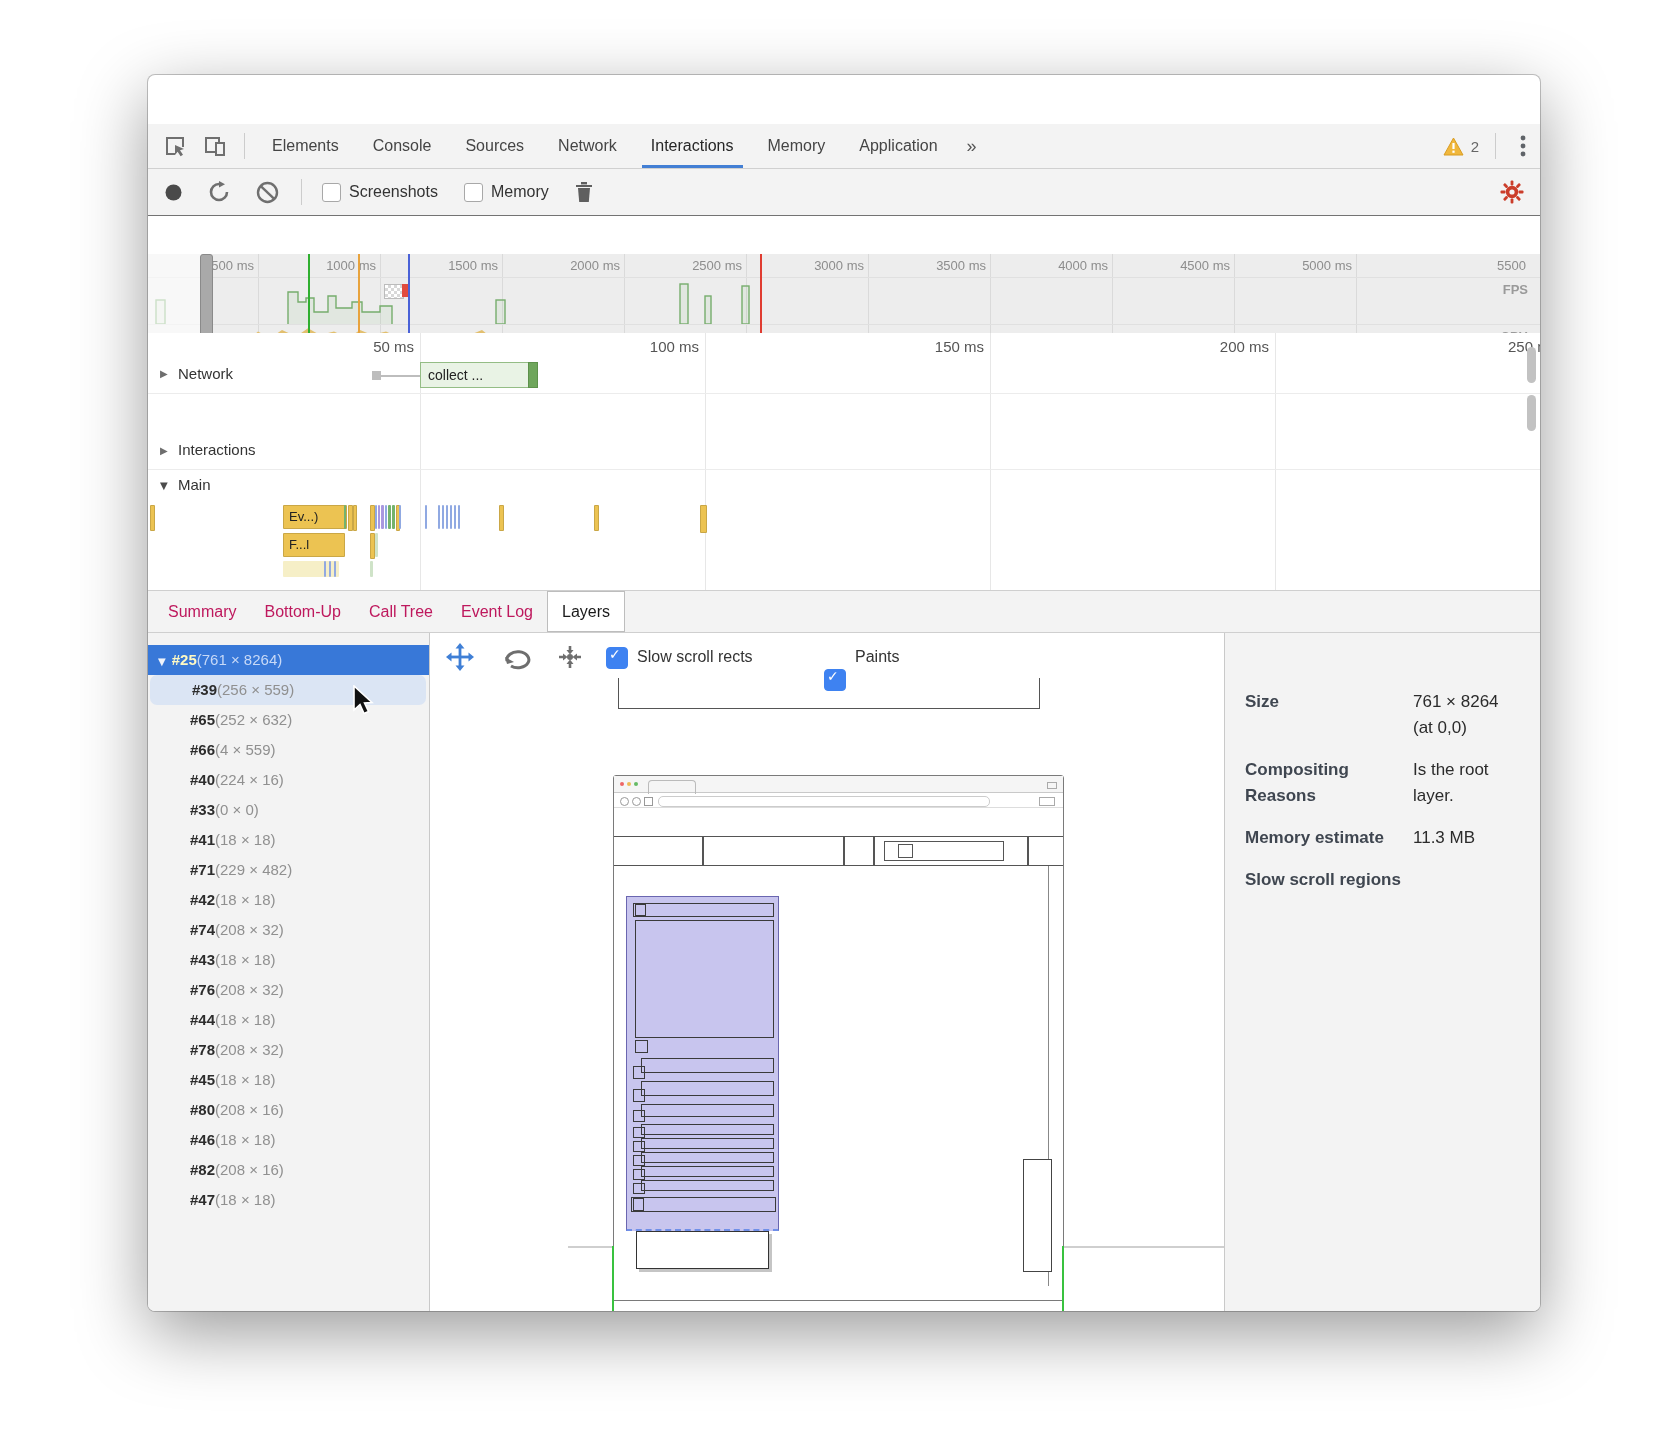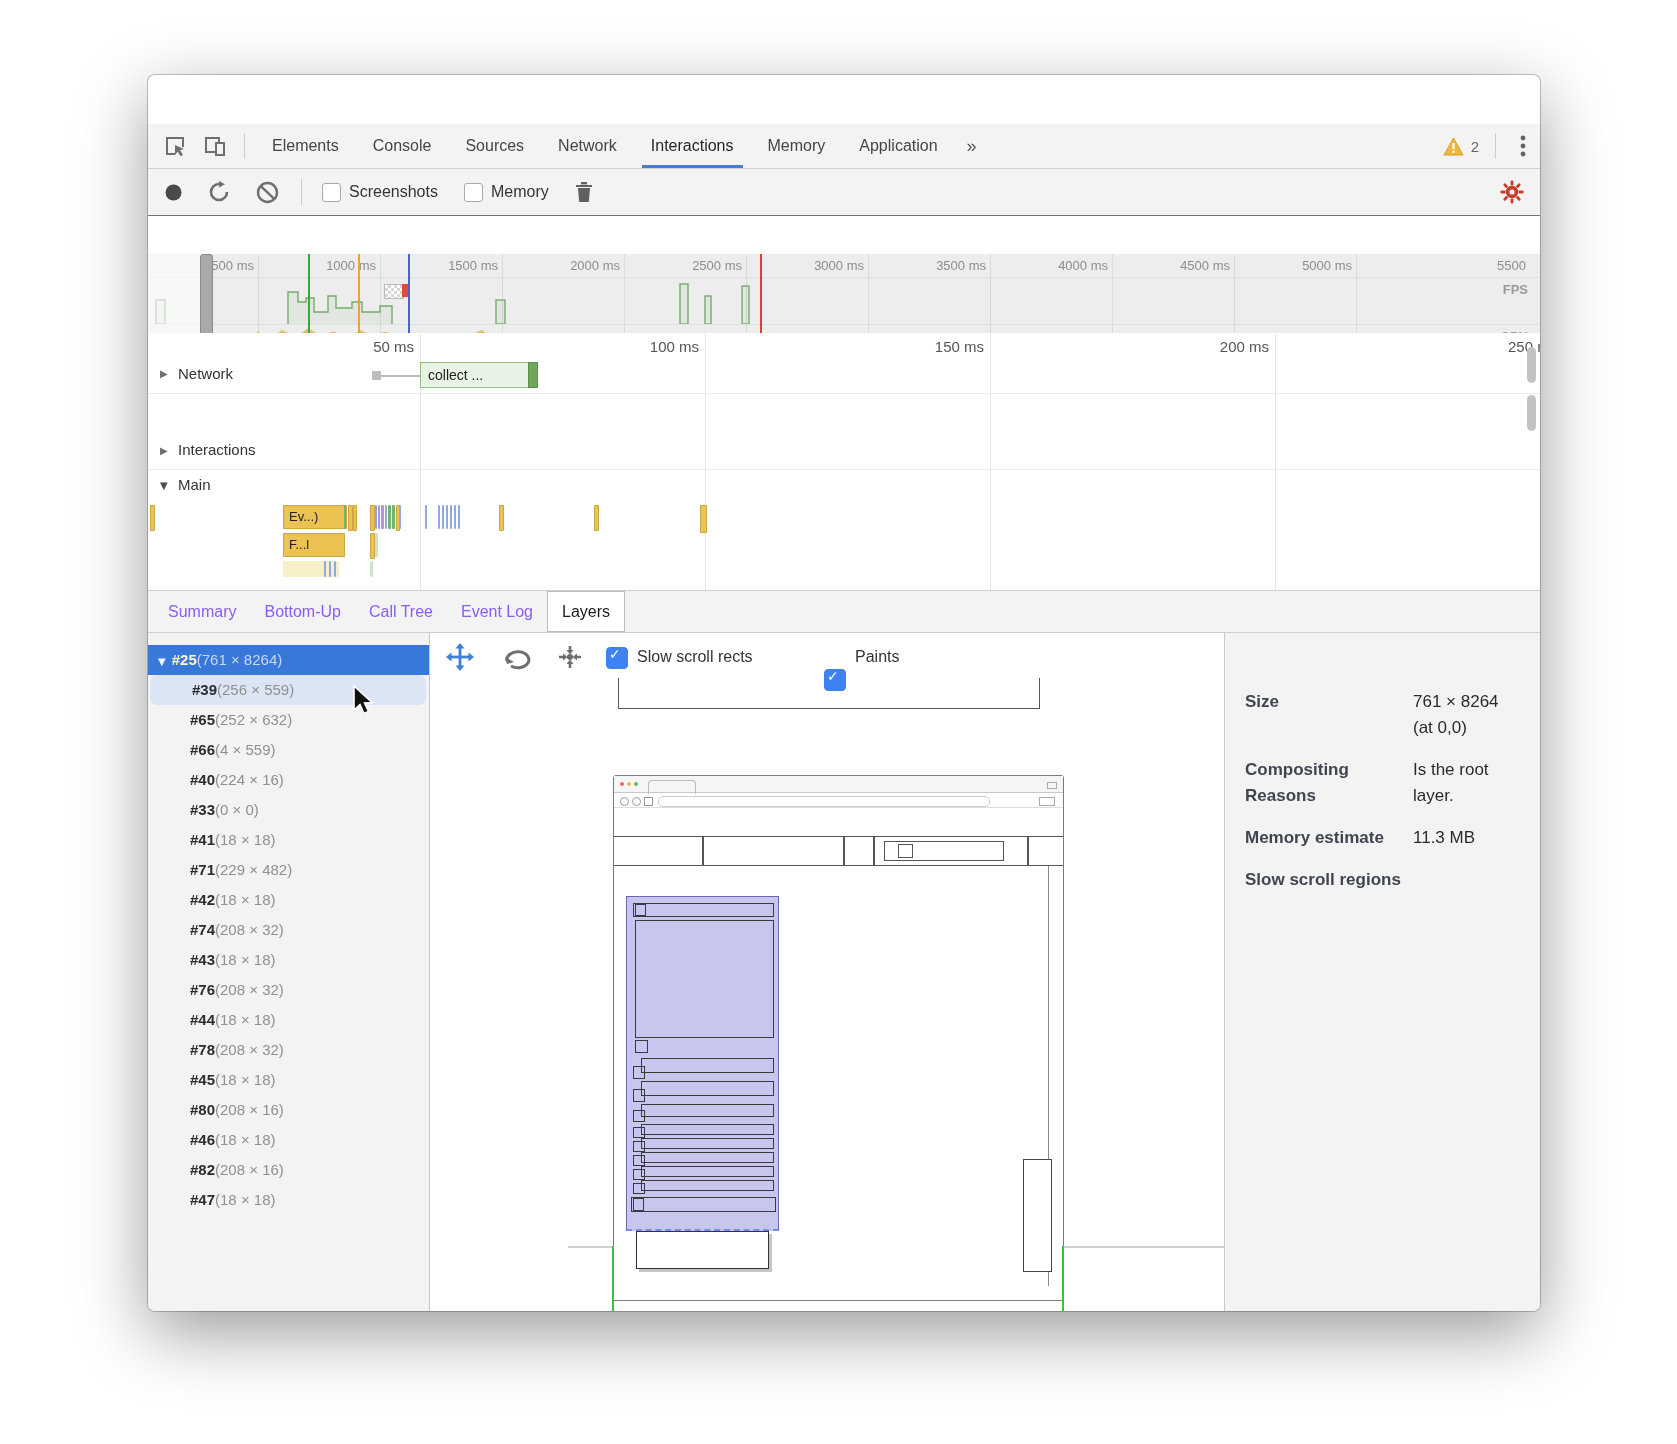--- a/index.html
+++ b/index.html
@@ -60,21 +60,21 @@
   .flamelabel{font-size:13px;color:#222;line-height:22px;padding-left:5px;overflow:hidden;white-space:nowrap;}
   #netbar{position:absolute;left:272px;top:5px;width:118px;height:26px;background:#e9f3e5;border:1px solid #94bd85;
     font-size:14px;color:#222;line-height:24px;padding-left:7px;box-sizing:border-box;}
   #netbarcap{position:absolute;left:380px;top:5px;width:10px;height:26px;background:#6fa65c;border:1px solid #5d914b;box-sizing:border-box;}
   #framesel{position:absolute;left:242px;top:4px;width:195px;height:33px;background:#d9ecd7;border:3px solid #3c78d8;
     box-sizing:border-box;text-align:center;font-size:15px;color:#333;line-height:27px;}
   .sbthumb{position:absolute;left:1379px;width:9px;border-radius:5px;background:#c2c2c2;}
   
   #btabs{position:absolute;left:0;top:515px;width:100%;height:43px;background:#f3f3f3;border-top:1px solid #cfcfcf;
     border-bottom:1px solid #cfcfcf;display:flex;align-items:stretch;padding-left:6px;box-sizing:border-box;}
-  .btab{padding:0 14px;font-size:16px;color:#8b5cf6;display:flex;align-items:center;}
+  .btab{padding:0 14px;font-size:16px;color:#be185d;display:flex;align-items:center;}
   .btab.active{background:#fff;border:1px solid #bdbdbd;color:#1a1a1a;}
   
   #lpanel{position:absolute;left:0;top:558px;width:100%;height:678px;}
   #ltree{position:absolute;left:0;top:0;width:282px;height:678px;background:#f3f3f3;border-right:1px solid #c9c9c9;box-sizing:border-box;}
   .trow{position:absolute;left:0;width:100%;height:30px;line-height:30px;font-size:15px;white-space:nowrap;}
   .trow .tid{font-weight:700;color:#2c2c2c;}
   .trow .tdims{color:#909090;}
   .trow.child{padding-left:42px;box-sizing:border-box;}
   .trow.sel{background:#3878d8;}
   .trow.sel .tid{color:#fef9c3;}

